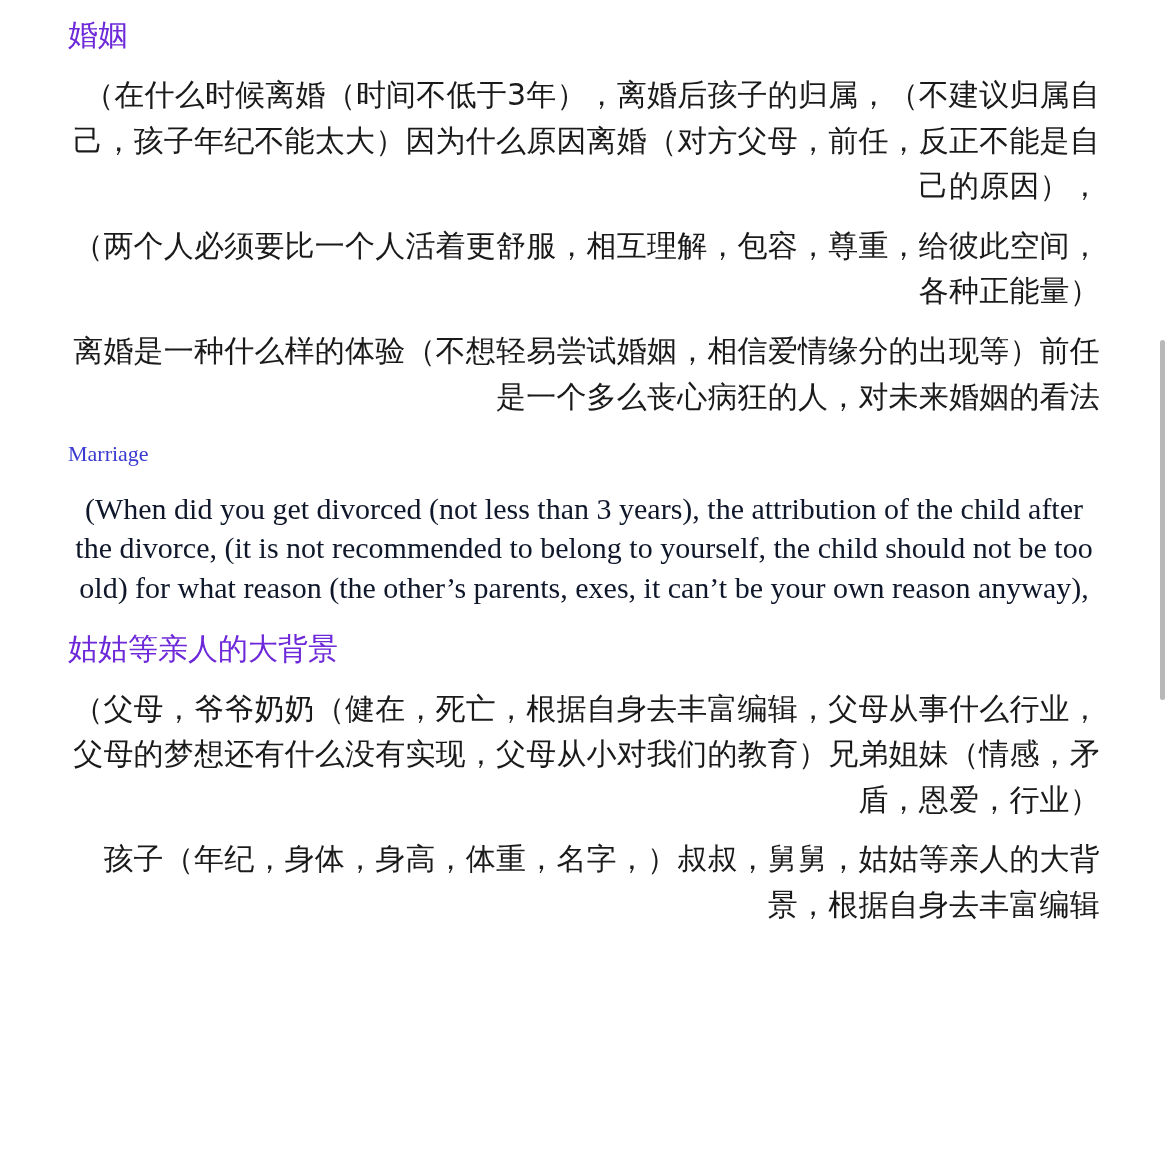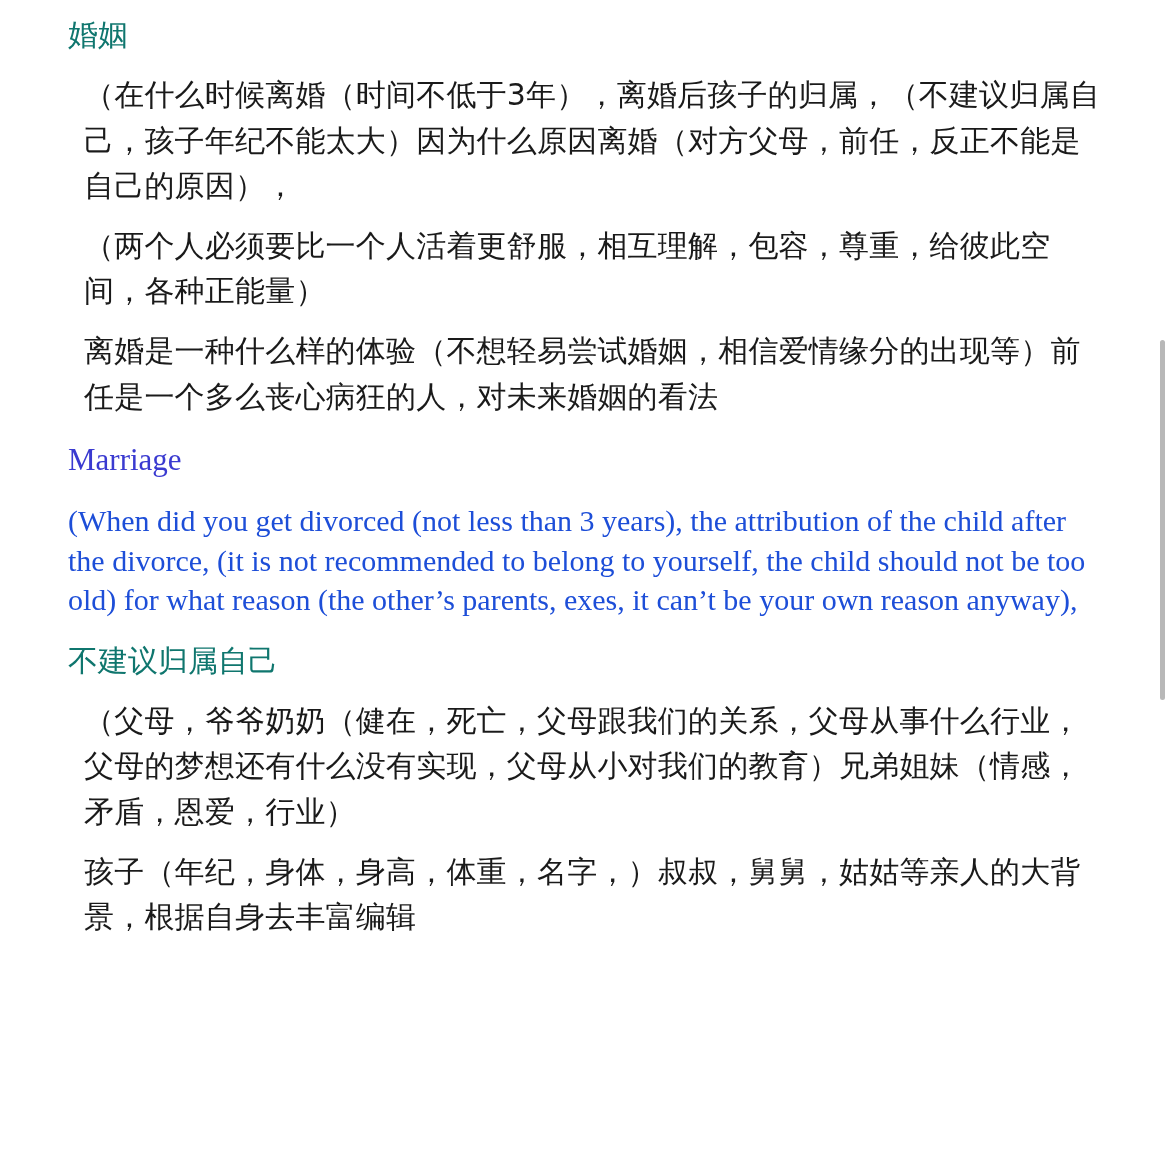--- a/index.html
+++ b/index.html
@@ -16,48 +16,50 @@
   }
   #doc {
     position: absolute;
     left: 0; top: 0;
     width: 1170px;
     height: 1159px;
     box-sizing: border-box;
     padding: 14px 70px 0 68px;
   }
   .para {
-    margin: 0 0 14px 16px;
+    margin: 0 0 14px 0;
     line-height: 1.52;
     word-break: break-word;
+    text-align: right;
   }
   .cn {
     font-family: "DejaVu Sans", "Liberation Sans", sans-serif;
     color: #1a1a1a;
     font-size: 30px;
     letter-spacing: 0.2px;
   }
   .cn-head {
     font-family: Liberation Serif, serif;
-    color: #0f766e;
+    color: #6d28d9;
     font-size: 30px;
     margin: 0 0 16px 0;
     line-height: 1.4;
   }
   .en {
     font-family: "Liberation Serif", "DejaVu Serif", serif;
-    color: #1d4ed8;
+    color: #0f172a;
     font-size: 30px;
     line-height: 1.32;
     margin: 0 0 20px 0;
+    text-align: center;
   }
   .en-head {
     font-family: "Liberation Serif", "DejaVu Serif", serif;
     color: #3a3ad0;
-    font-size: 31px;
+    font-size: 22px;
     line-height: 1.35;
     margin: 0 0 20px 0;
   }
   .block-gap-top { margin-top: 20px; }
   
   #scrollbar-track {
     position: absolute;
     right: 2px;
     top: 0;
     width: 6px;
@@ -79,20 +81,20 @@
 
 <div id="doc">
   <div class="cn-head">婚姻</div>
   <p class="para cn">（在什么时候离婚（时间不低于3年），离婚后孩子的归属，（不建议归属自己，孩子年纪不能太大）因为什么原因离婚（对方父母，前任，反正不能是自己的原因），</p>
   <p class="para cn">（两个人必须要比一个人活着更舒服，相互理解，包容，尊重，给彼此空间，各种正能量）</p>
   <p class="para cn">离婚是一种什么样的体验（不想轻易尝试婚姻，相信爱情缘分的出现等）前任是一个多么丧心病狂的人，对未来婚姻的看法</p>
 
   <div class="en-head block-gap-top">Marriage</div>
   <p class="en">(When did you get divorced (not less than 3 years), the attribution of the child after the divorce, (it is not recommended to belong to yourself, the child should not be too old) for what reason (the other’s parents, exes, it can’t be your own reason anyway),</p>
 
-  <div class="cn-head">不建议归属自己</div>
-  <p class="para cn">（父母，爷爷奶奶（健在，死亡，父母跟我们的关系，父母从事什么行业，父母的梦想还有什么没有实现，父母从小对我们的教育）兄弟姐妹（情感，矛盾，恩爱，行业）</p>
+  <div class="cn-head">姑姑等亲人的大背景</div>
+  <p class="para cn">（父母，爷爷奶奶（健在，死亡，根据自身去丰富编辑，父母从事什么行业，父母的梦想还有什么没有实现，父母从小对我们的教育）兄弟姐妹（情感，矛盾，恩爱，行业）</p>
   <p class="para cn">孩子（年纪，身体，身高，体重，名字，）叔叔，舅舅，姑姑等亲人的大背景，根据自身去丰富编辑</p>
 </div>
 
 <div id="scrollbar-track">
   <div id="scrollbar-thumb"></div>
 </div>
 
 </body></html>

